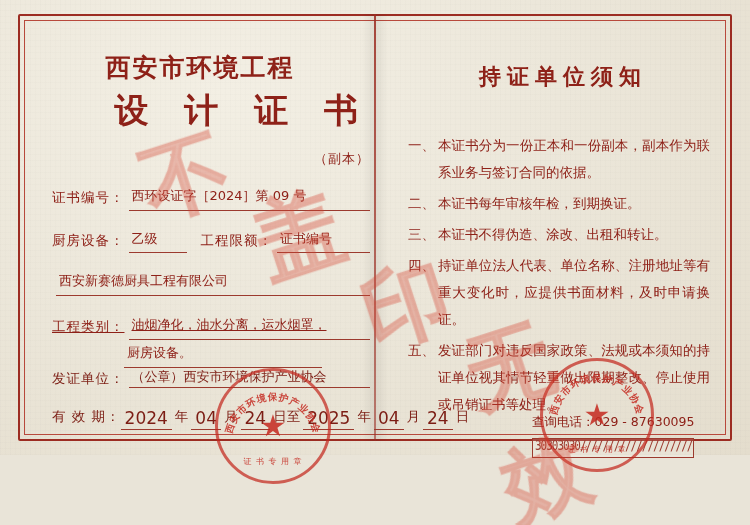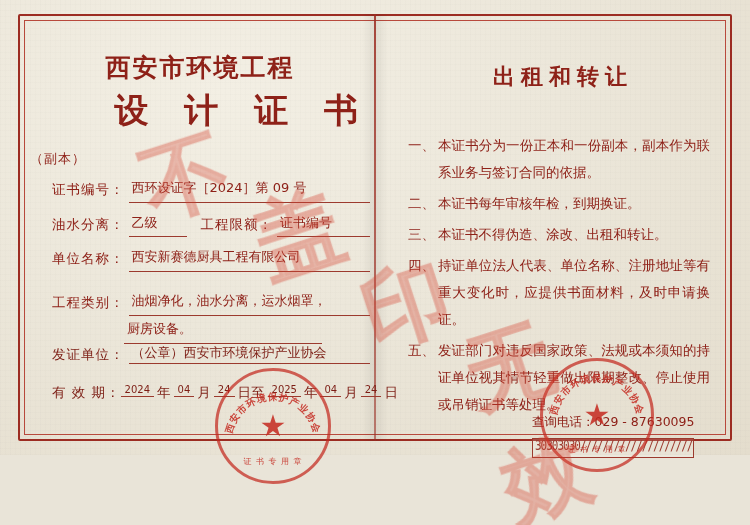--- a/index.html
+++ b/index.html
@@ -65,28 +65,28 @@
   .title2{
     text-align:right;
     font-weight:bold;
     font-size:34px;
     letter-spacing:12px;
     color:#8e2118;
     margin-top:4px;
     text-indent:12px;
   }
   .subtitle{
-    text-align:left;
+    text-align:right;
     font-size:13px;
     color:#8e2118;
     margin-top:16px;
     letter-spacing:1px;
   }
   .field{
-    margin-top:8px;
+    margin-top:16px;
     font-size:13.5px;
     color:#8e2118;
     display:flex;
     align-items:flex-end;
     line-height:1.9;
     padding-left:22px;
   }
   .flabel{white-space:nowrap;letter-spacing:1px;}
   .fval{
     flex:1;
@@ -98,21 +98,21 @@
     white-space:nowrap;
   }
 
   .multi{
     padding-left:22px;
     margin-top:16px;
     font-size:13.5px;
     color:#8e2118;
     line-height:2.0;
   }
-  .multi .l1{display:flex;align-items:flex-end;}
+  .multi .l1{display:flex;align-items:flex-end;text-decoration:underline;}
   .multi .u{
     border-bottom:1px solid #9c3a2e;
     flex:1;margin-left:4px;padding:0 3px 1px 3px;font-size:13px;
   }
   .multi .l2{
     margin-left:72px;
     border-bottom:1px solid #9c3a2e;
     padding:0 3px 1px 3px;
     font-size:13px;
     width:192px;
@@ -129,21 +129,21 @@
   .valid{
     margin-top:20px;
     padding-left:22px;
     font-size:13.5px;
     display:flex;align-items:flex-start;
     white-space:nowrap;
   }
   .valid .u{
     border-bottom:1px solid #9c3a2e;
     padding:0 4px 1px 4px;
-    font-size:10px;
+    font-size:17px;
   }
   .valid .sep{padding:0 3px;}
 
   
   .right{
     position:absolute;
     left:392px;top:26px;width:336px;height:470px;
     color:#8e2118;
   }
   .rtitle{
@@ -262,28 +262,27 @@
     <div class="title1">西安市环境工程</div>
     <div class="title2">设 计 证 书</div>
     <div class="subtitle">（副本）</div>
 
     <div class="field">
       <span class="flabel">证书编号：</span>
       <span class="fval">西环设证字［2024］第 09 号</span>
     </div>
 
     <div class="field">
-      <span class="flabel">油水分离：</span>
+      <span class="flabel">厨房设备：</span>
       <span class="fval" style="flex:0 0 52px">乙级</span>
       <span class="flabel" style="margin-left:14px">工程限额：</span>
       <span class="fval">证书编号</span>
     </div>
 
     <div class="field">
-      <span class="flabel">单位名称：</span>
       <span class="fval">西安新赛德厨具工程有限公司</span>
     </div>
 
     <div class="multi">
       <div class="l1">
         <span class="flabel">工程类别：</span>
         <span class="u">油烟净化，油水分离，运水烟罩，</span>
       </div>
       <div class="l2">厨房设备。</div>
     </div>
@@ -304,21 +303,21 @@
       <span class="u">2025</span>
       <span class="sep">年</span>
       <span class="u">04</span>
       <span class="sep">月</span>
       <span class="u">24</span>
       <span class="sep">日</span>
     </div>
   </div>
 
   <div class="right">
-    <div class="rtitle">出租和转让</div>
+    <div class="rtitle">持证单位须知</div>
     <div class="rlist">
       <div class="ritem">
         <span class="rnum">一、</span>
         <span class="rtext">本证书分为一份正本和一份副本，副本作为联系业务与签订合同的依据。</span>
       </div>
       <div class="ritem">
         <span class="rnum">二、</span>
         <span class="rtext">本证书每年审核年检，到期换证。</span>
       </div>
       <div class="ritem">

